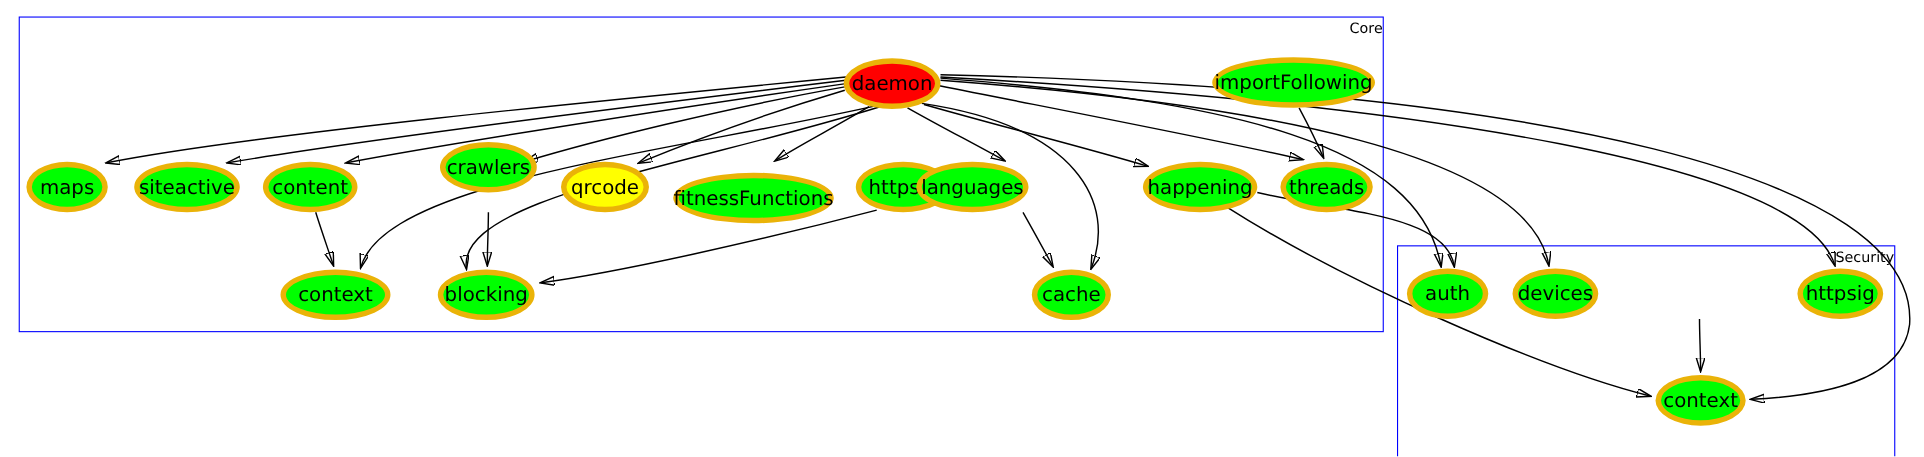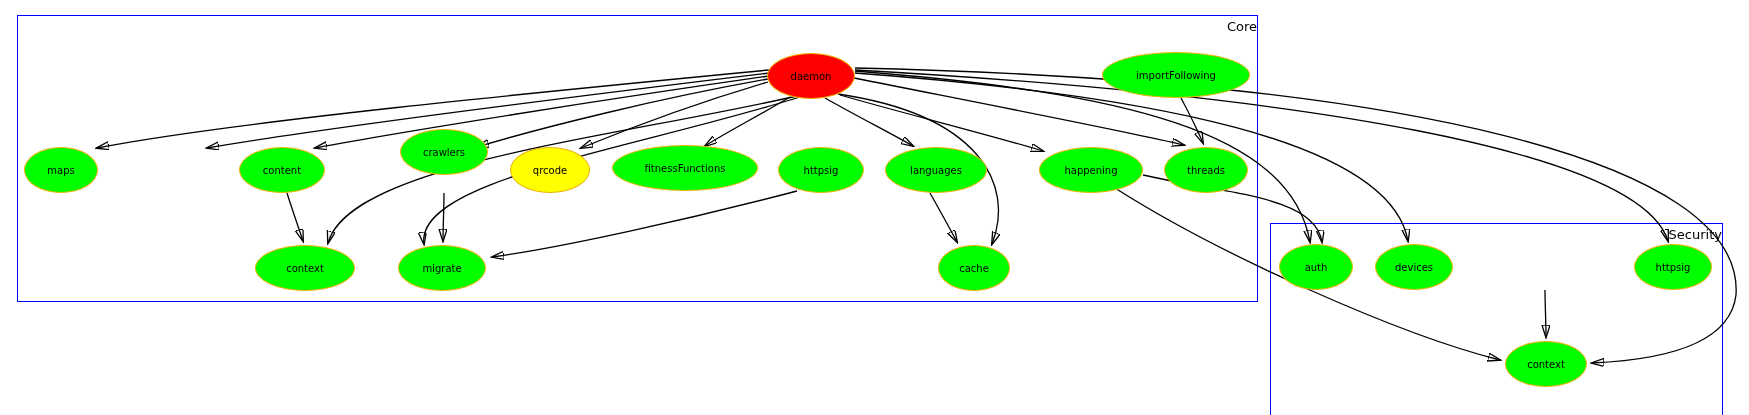--- a/index.html
+++ b/index.html
@@ -21,27 +21,27 @@
     width:100%;
     text-align:right;
     font-size:13px;
     color:#000000;
     top:3px;left:0;
   }
   .edges{position:absolute;left:0;top:0;}
   .edges path{fill:none;stroke:#000000;stroke-width:1.3px;}
   .node{
     position:absolute;
-    border:1px solid #eab308;
+    border:5px solid #eab308;
     border-radius:50%;
     box-sizing:border-box;
     display:flex;
     align-items:center;
     justify-content:center;
-    font-size:10px;
+    font-size:18px;
     color:#000000;
     background:#00ff00;
   }
   .node.red{background:#ff0000;}
   .node.yellow{background:#ffff00;}
   .node.green{background:#00ff00;}
 </style>
 </head>
 <body>
 
@@ -82,29 +82,30 @@
     <path d="M797,191 C690,219 560,248 492,257" marker-end="url(#arrow)"></path>
     <path d="M930,193 C939,209 949,227 957,242" marker-end="url(#arrow)"></path>
     <path d="M1143,175 C1220,193 1315,195 1322,242" marker-end="url(#arrow)"></path>
     <path d="M1115,188 C1220,255 1400,335 1500,360" marker-end="url(#arrow)"></path>
     <path d="M1545,290 C1545,305 1546,321 1546,337" marker-end="url(#arrow)"></path>
   </svg>
 
   <div class="node red" style="left:767px;top:53px;width:88px;height:46px;">daemon</div>
   <div class="node green" style="left:1102px;top:52px;width:148px;height:46px;">importFollowing</div>
   <div class="node green" style="left:24px;top:147px;width:74px;height:46px;">maps</div>
+  <div class="node green" style="left:122px;top:147px;width:96px;height:46px;">siteactive</div>
   <div class="node green" style="left:239px;top:147px;width:86px;height:46px;">content</div>
   <div class="node green" style="left:400px;top:129px;width:88px;height:46px;">crawlers</div>
   <div class="node yellow" style="left:510px;top:147px;width:80px;height:46px;">qrcode</div>
-  <div class="node green" style="left:612px;top:145px;width:146px;height:46px;">fitnessFunctions</div>
+  <div class="node green" style="left:612px;top:157px;width:146px;height:46px;">fitnessFunctions</div>
   <div class="node green" style="left:778px;top:147px;width:86px;height:46px;">httpsig</div>
-  <div class="node green" style="left:885px;top:147px;width:102px;height:46px;">languages</div>
+  <div class="node green" style="left:833px;top:147px;width:102px;height:46px;">languages</div>
   <div class="node green" style="left:1039px;top:147px;width:104px;height:46px;">happening</div>
   <div class="node green" style="left:1164px;top:147px;width:84px;height:46px;">threads</div>
   <div class="node green" style="left:255px;top:245px;width:100px;height:46px;">context</div>
-  <div class="node green" style="left:398px;top:245px;width:88px;height:46px;">migrate</div>
+  <div class="node green" style="left:398px;top:245px;width:88px;height:46px;">blocking</div>
   <div class="node green" style="left:938px;top:245px;width:72px;height:46px;">cache</div>
   <div class="node green" style="left:1279px;top:244px;width:74px;height:46px;">auth</div>
   <div class="node green" style="left:1375px;top:244px;width:78px;height:46px;">devices</div>
   <div class="node green" style="left:1634px;top:244px;width:78px;height:46px;">httpsig</div>
   <div class="node green" style="left:1505px;top:341px;width:82px;height:46px;">context</div>
 
 </div>
 
 </body></html>

